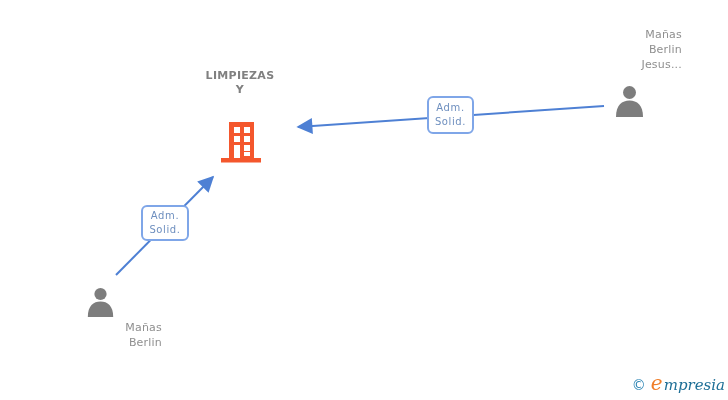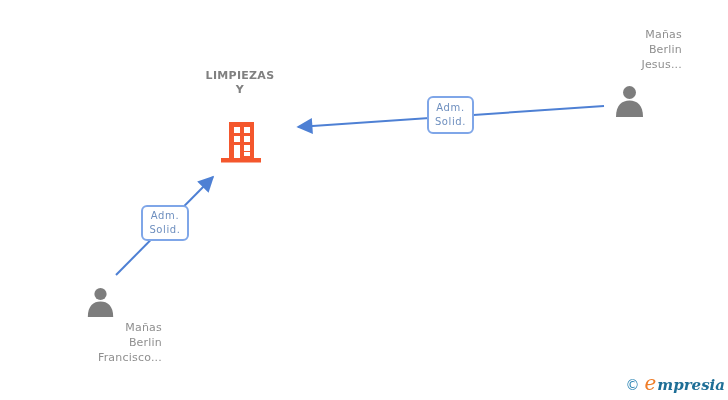--- a/index.html
+++ b/index.html
@@ -40,21 +40,20 @@
     display:flex; align-items:baseline; white-space:nowrap;
   }
   .logo .copy { color:#2e86b5; font-size:14px; margin-right:5px; font-family:"DejaVu Sans",sans-serif; }
   .logo .brand-e {
     color:#f07d28; font-size:20px; font-style:italic;
     font-family:"DejaVu Serif","Liberation Serif",serif; margin-right:1px;
   }
   .logo .brand-rest {
     color:#1d6e96; font-size:15px; font-style:italic;
     font-family:"DejaVu Serif","Liberation Serif",serif;
-    font-weight:bold;
   }
 </style>
 </head>
 <body>
 
 <div class="canvas">
 
   <svg class="arrow-layer" viewBox="0 0 728 400" xmlns="http://www.w3.org/2000/svg">
     <defs>
       <marker id="ah" viewBox="0 0 10 10" refX="9" refY="5" markerWidth="9" markerHeight="8" orient="auto">
@@ -98,21 +97,20 @@
 
   <div class="person-wrap person-francisco">
     <svg width="31" height="32" viewBox="0 0 33 32">
       <circle cx="16.5" cy="7.5" r="6.5" fill="#7d7d7d"></circle>
       <path d="M3,32 C3,20 9,15.5 16.5,15.5 C24,15.5 30,20 30,32 Z" fill="#7d7d7d"></path>
     </svg>
   </div>
   <div class="person-label label-francisco">
     <div>Mañas</div>
     <div>Berlin</div>
-    <div>Francisco...</div>
   </div>
 
   <div class="relation-box relation-box-right">
     <div>Adm.</div>
     <div>Solid.</div>
   </div>
   <div class="relation-box relation-box-left">
     <div>Adm.</div>
     <div>Solid.</div>
   </div>

